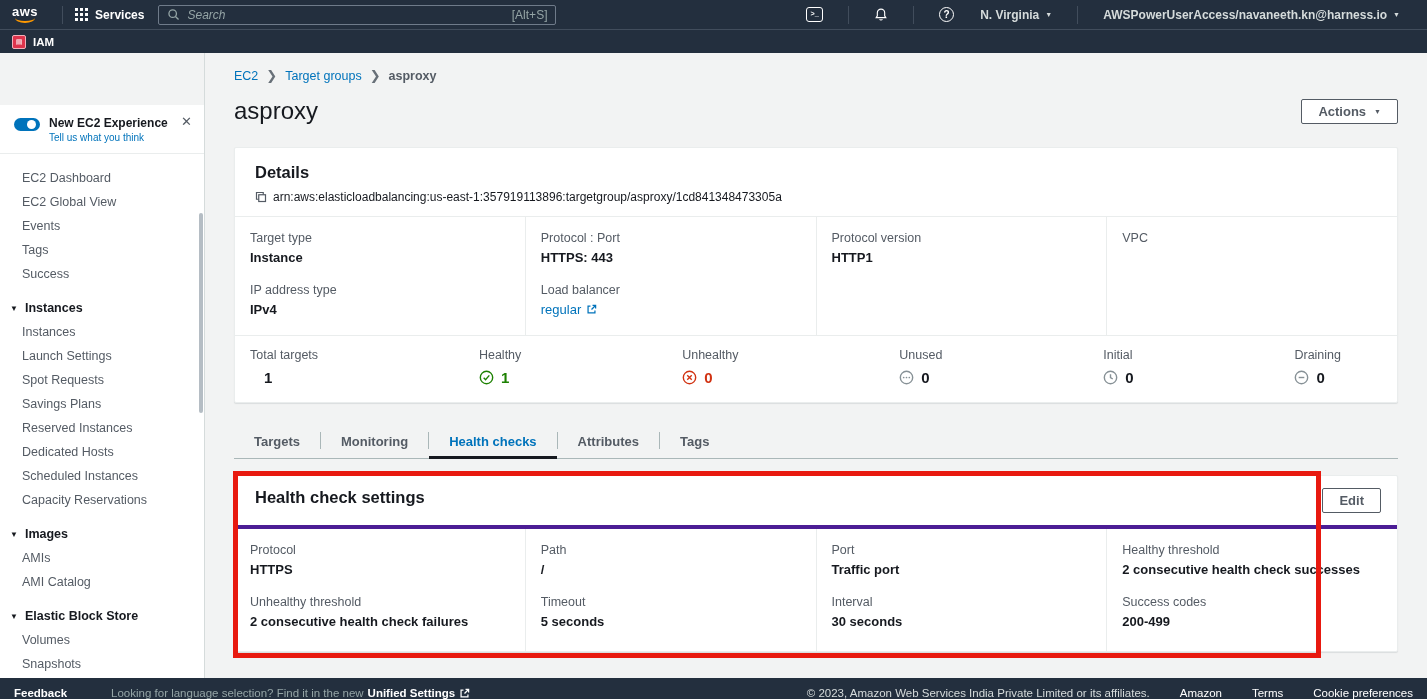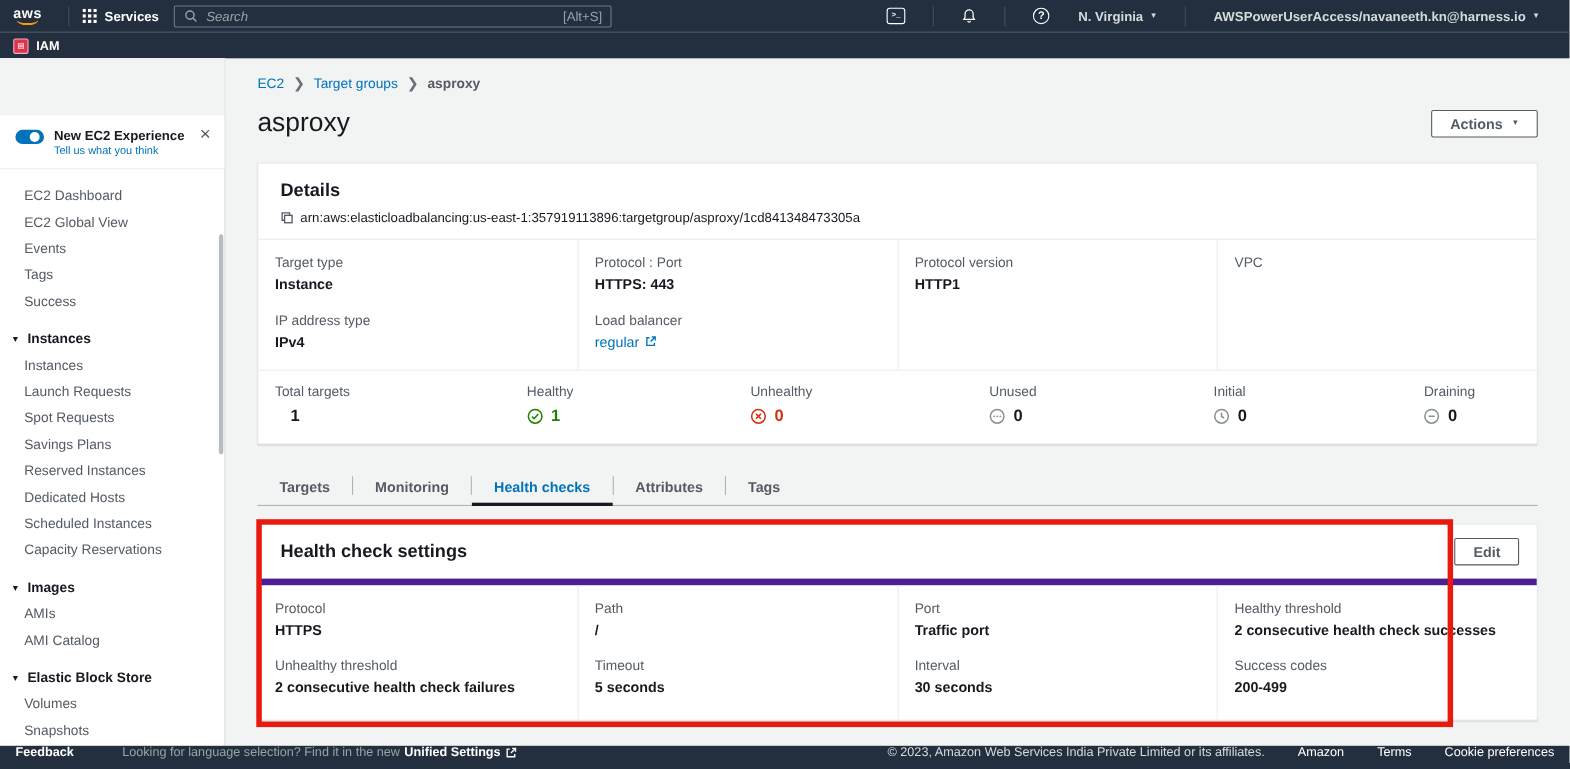--- a/index.html
+++ b/index.html
@@ -85,28 +85,28 @@
   .stat-val.red { color: #d13212; }
   .stat-val.dark { color: #16191f; }
   
   .tabs { margin-top: 24px; display: flex; align-items: stretch; border-bottom: 1px solid #aab7b8; }
   .tab { font-size: 13px; font-weight: 700; color: #545b64; padding: 7px 20px 9px 20px; cursor: pointer; position: relative; white-space: nowrap; }
   .tab.active { color: #0073bb; }
   .tab.active::after { content: ""; position: absolute; left: 0; right: 0; bottom: -1px; height: 3px; background: #16191f; }
   .tab-div { width: 1px; background: #aab7b8; margin: 5px 0 9px 0; }
   
   .hc-wrap { position: relative; margin-top: 16px; }
-  .hc-head { display: flex; align-items: center; padding: 12px 16px 12px 20px; border-bottom: 6px solid #4c1d95; }
+  .hc-head { display: flex; align-items: flex-start; padding: 12px 16px 12px 20px; border-bottom: 4px solid #4c1d95; }
   .hc-head .btn { margin-left: auto; position: relative; z-index: 6; }
   .hc-cols .col { padding: 14px 14px 22px 15px; }
   .red-overlay { position: absolute; left: -1px; top: -4px; bottom: -6px; width: 1088px;
     border: 5px solid #e8190f; pointer-events: none; z-index: 5; }
   
   .footer { position: absolute; left: 0; right: 0; bottom: 0; height: 21px; background: #232f3e;
-    display: flex; align-items: flex-start; font-size: 11.5px; color: #d5dbdb; padding: 0 14px; }
+    display: flex; align-items: flex-end; font-size: 11.5px; color: #d5dbdb; padding: 0 14px; }
   .footer .fb { color: #fff; font-weight: 700; margin-right: 44px; cursor: pointer; }
   .footer .lang { color: #95a5a6; }
   .footer .us { color: #fff; font-weight: 700; margin-left: 4px; cursor: pointer; display: inline-flex; align-items: center; gap: 4px; }
   .footer .right { margin-left: auto; display: flex; align-items: center; gap: 30px; }
   .footer .cop { color: #d5dbdb; }
   .footer .flink { color: #fff; cursor: pointer; }
   svg { display: block; }
 </style>
 </head>
 <body>
@@ -192,21 +192,21 @@
       <div class="nav-item">EC2 Global View</div>
       <div class="nav-item">Events</div>
       <div class="nav-item">Tags</div>
       <div class="nav-item">Success</div>
 
       <div class="nav-sec">
         <span class="tri">▼</span>
         <span>Instances</span>
       </div>
       <div class="nav-item">Instances</div>
-      <div class="nav-item">Launch Requests</div>
+      <div class="nav-item">Launch Settings</div>
       <div class="nav-item">Spot Requests</div>
       <div class="nav-item">Savings Plans</div>
       <div class="nav-item">Reserved Instances</div>
       <div class="nav-item">Dedicated Hosts</div>
       <div class="nav-item">Scheduled Instances</div>
       <div class="nav-item">Capacity Reservations</div>
 
       <div class="nav-sec">
         <span class="tri">▼</span>
         <span>Images</span>

